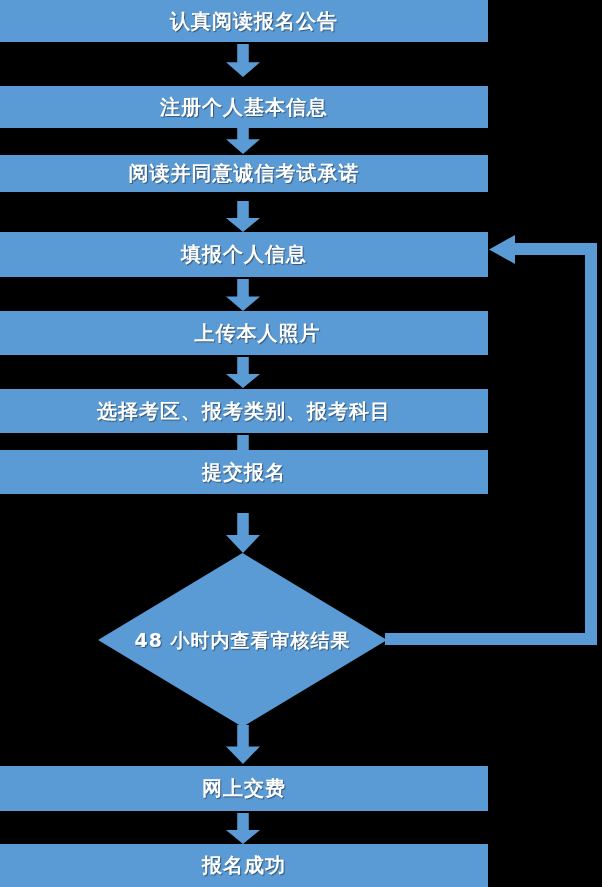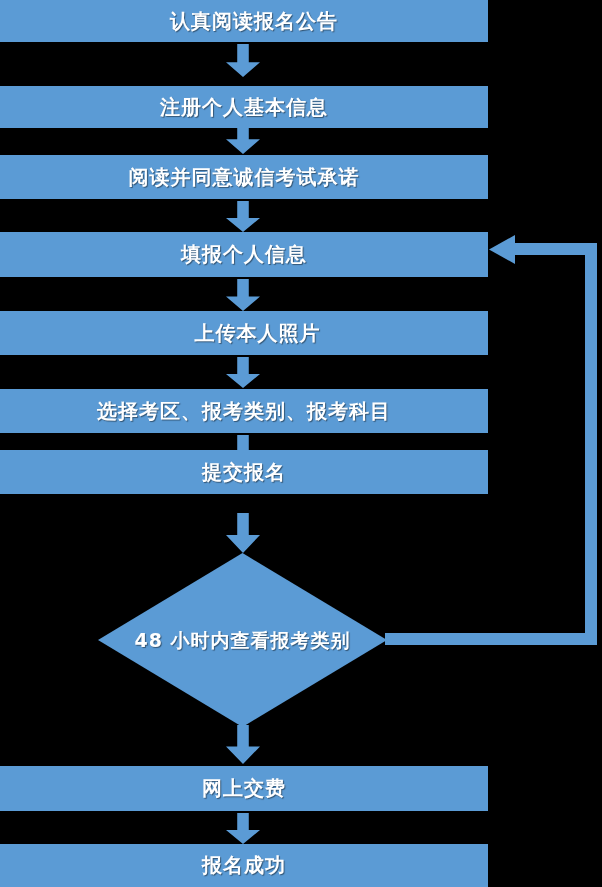--- a/index.html
+++ b/index.html
@@ -76,21 +76,21 @@
   </div>
 
   <div class="arrow-down" style="left:226px; top:44px; width:34px; height:33px;"></div>
 
   <div class="node-box" style="top:86px; height:42px;">
     <span>注册个人基本信息</span>
   </div>
 
   <div class="arrow-down" style="left:226px; top:121px; width:34px; height:33px;"></div>
 
-  <div class="node-box" style="top:155px; height:44px;">
+  <div class="node-box" style="top:155px; height:37px;">
     <span>阅读并同意诚信考试承诺</span>
   </div>
 
   <div class="arrow-down" style="left:226px; top:201px; width:34px; height:31px;"></div>
 
   <div class="node-box" style="top:232px; height:45px;">
     <span>填报个人信息</span>
   </div>
 
   <div class="arrow-down" style="left:226px; top:279px; width:34px; height:32px;"></div>
@@ -108,21 +108,21 @@
   <div class="arrow-down" style="left:226px; top:435px; width:34px; height:32px;"></div>
 
   <div class="node-box" style="top:450px; height:44px;">
     <span>提交报名</span>
   </div>
 
   <div class="arrow-down" style="left:226px; top:513px; width:34px; height:40px;"></div>
 
   <div class="node-diamond" style="left:98px; top:553px; width:289px; height:174px;">
     <span class="dline">48 小时内查看</span>
-    <span class="dline">报考类别</span>
+    <span class="dline">审核结果</span>
   </div>
 
   <div class="feedback-path" style="left:385px; top:633px; width:212px; height:12px;"></div>
   <div class="feedback-path" style="left:585px; top:243px; width:12px; height:400px;"></div>
   <div class="feedback-path" style="left:510px; top:243px; width:80px; height:12px;"></div>
   <div class="arrow-left-head" style="left:489px; top:235px; width:26px; height:29px;"></div>
 
   <div class="arrow-down" style="left:226px; top:725px; width:34px; height:39px;"></div>
 
   <div class="node-box" style="top:766px; height:45px;">

